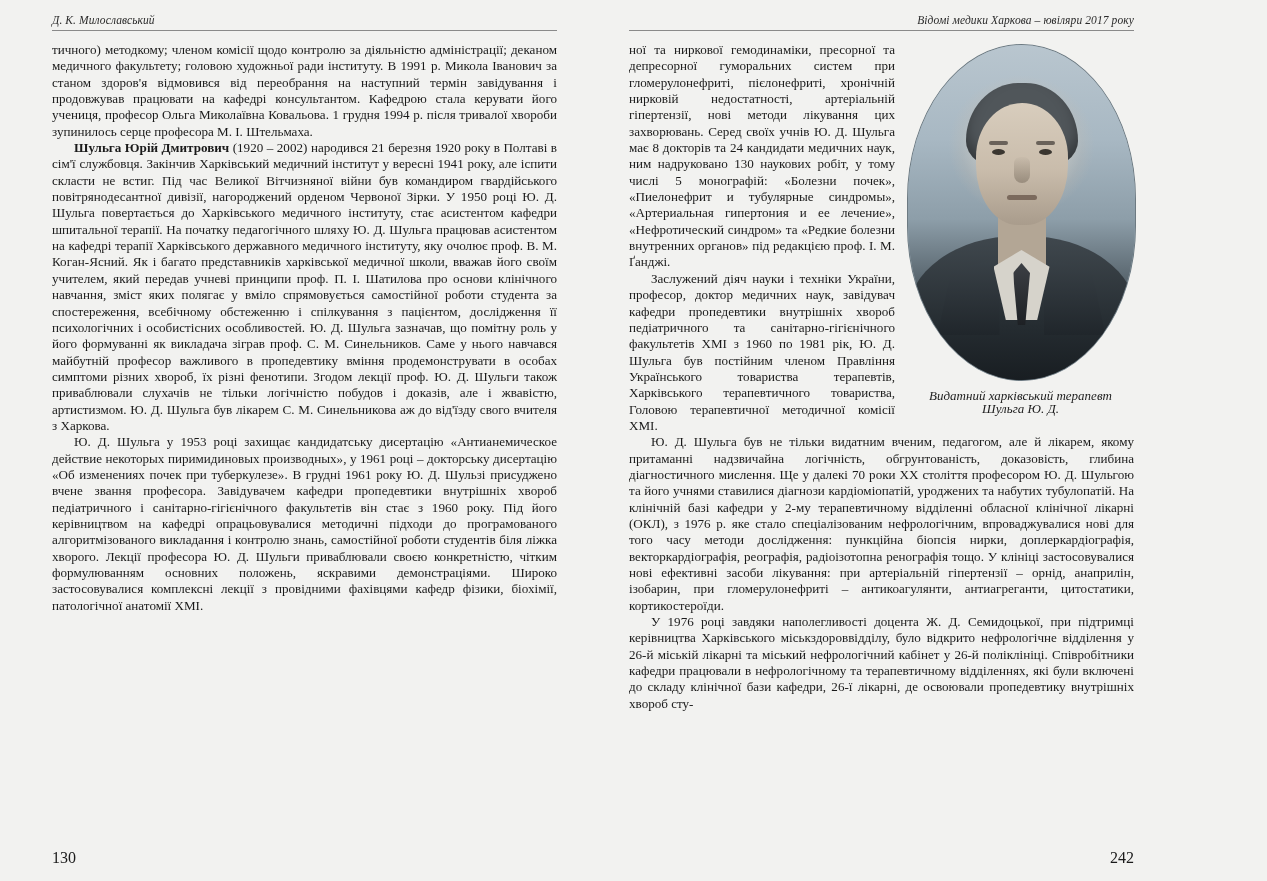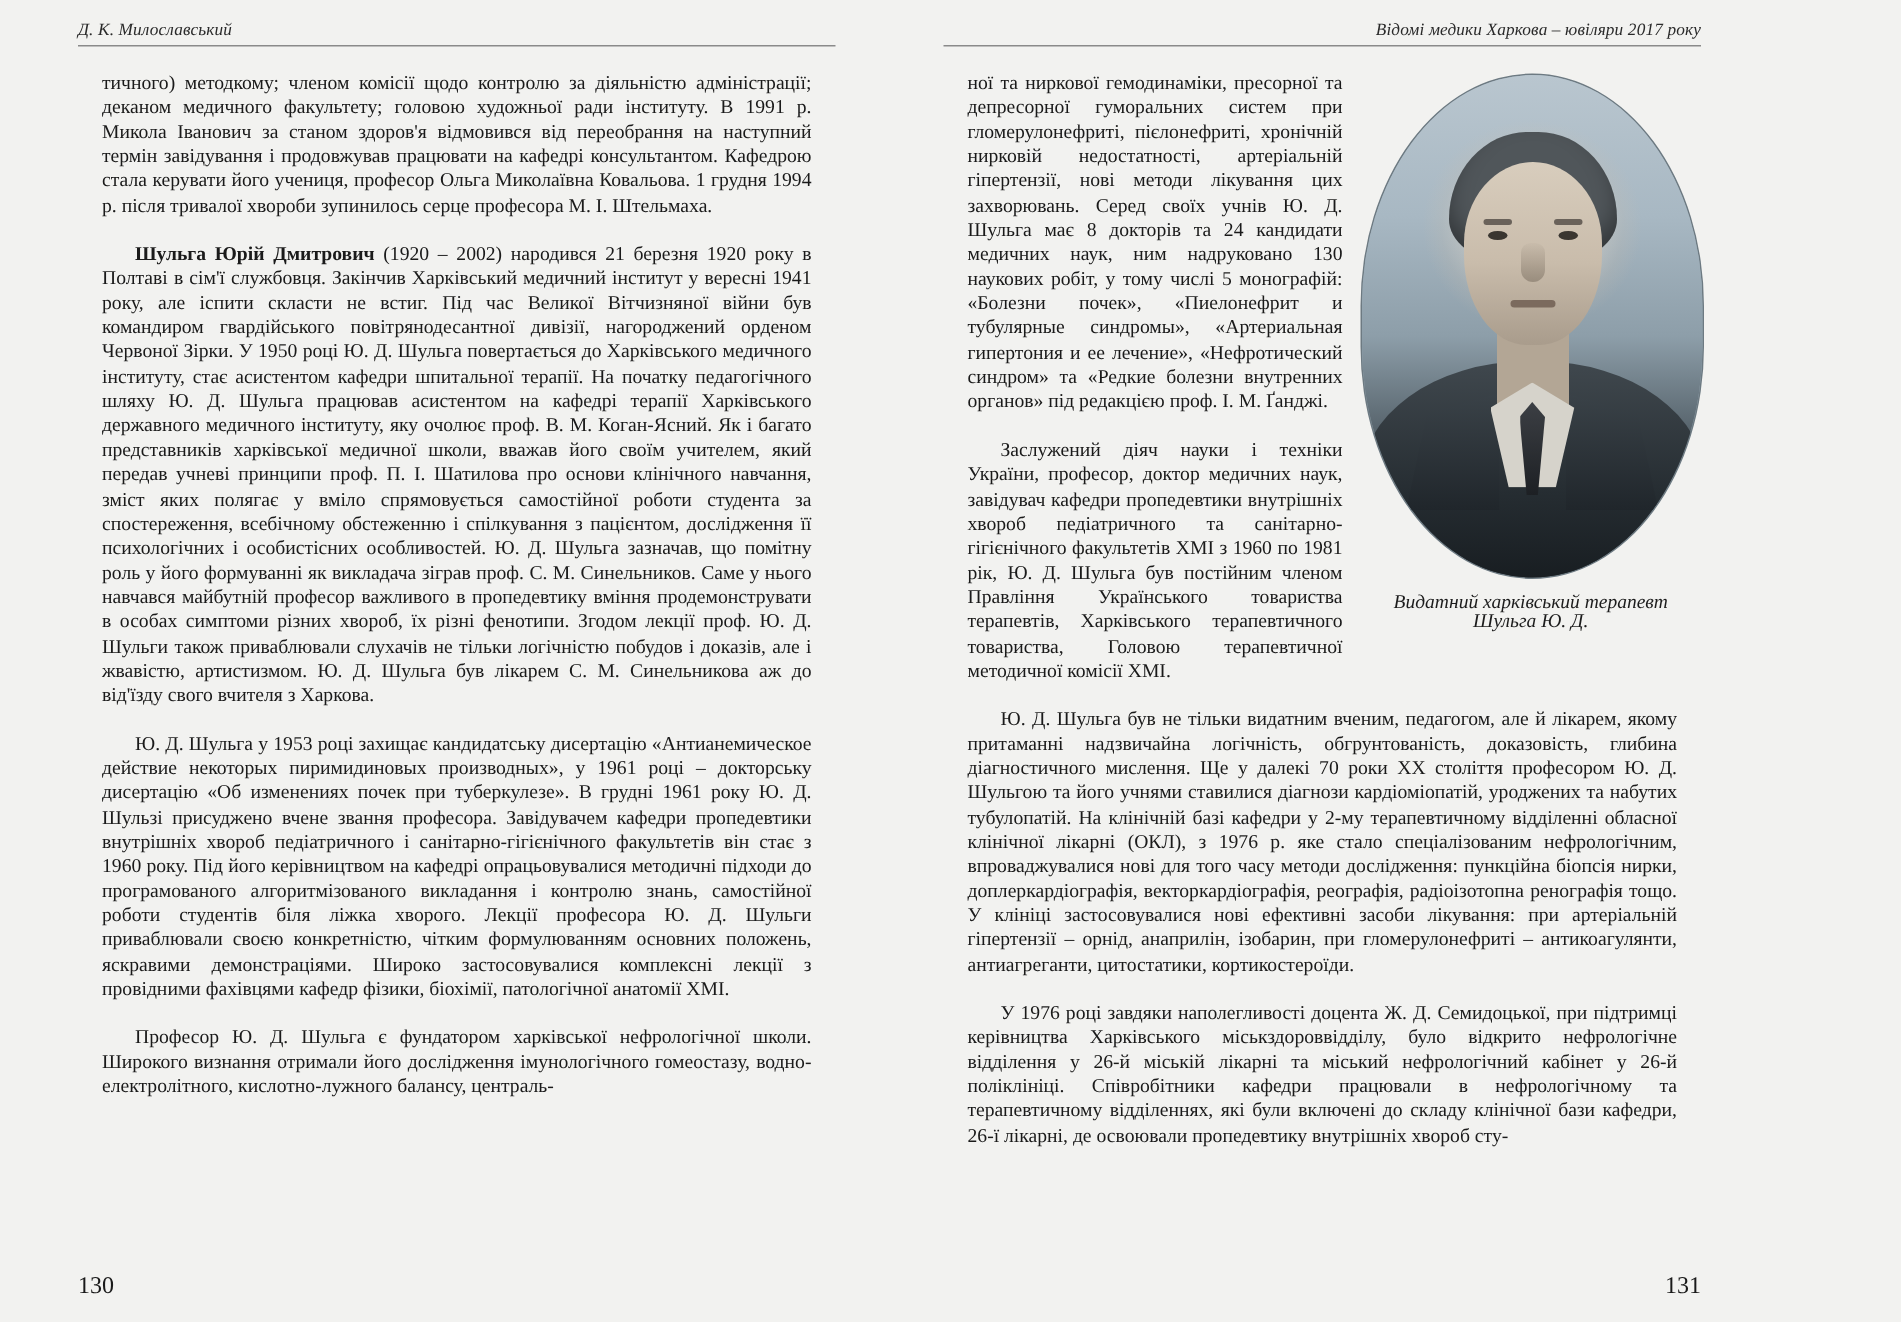--- a/index.html
+++ b/index.html
@@ -47,21 +47,21 @@
   .sheet.right .header { justify-content: flex-end; }
 
   .body-text {
     font-size: 13.1px;
     line-height: 16.35px;
     text-align: justify;
     text-justify: inter-word;
     hyphens: manual;
   }
   .body-text p {
-    margin: 16px;
+    margin: 0;
     text-indent: 22px;
   }
   .body-text p.noindent {
     text-indent: 0;
   }
   .bold { font-weight: bold; }
 
   .figure {
     float: right;
     width: 227px;
@@ -209,21 +209,20 @@
 
     <div class="sheet left">
       <div class="header">
         <span>Д. К. Милославський</span>
       </div>
 
       <div class="body-text">
         <p class="noindent">тичного) методкому; членом комісії щодо контролю за діяльністю адміністрації; деканом медичного факультету; головою художньої ради інституту. В 1991 р. Микола Іванович за станом здоров'я відмовився від переобрання на наступний термін завідування і продовжував працювати на кафедрі консультантом. Кафедрою стала керувати його учениця, професор Ольга Миколаївна Ковальова. 1 грудня 1994 р. після тривалої хвороби зупинилось серце професора М. І. Штельмаха.</p>
         <p><span class="bold">Шульга Юрій Дмитрович</span> <span>(1920 – 2002)</span> <span>народився 21 березня 1920</span> <span>року в Полтаві в сім'ї службовця. Закінчив Харківський медичний інститут у вересні 1941 року, але іспити скласти не встиг. Під час Великої Вітчизняної війни був командиром гвардійського повітрянодесантної дивізії, нагороджений орденом Червоної Зірки. У 1950 році Ю. Д. Шульга повертається до Харківського медичного інституту, стає асистентом кафедри шпитальної терапії. На початку педагогічного шляху Ю. Д. Шульга працював асистентом на кафедрі терапії Харківського державного медичного інституту, яку очолює проф. В. М. Коган-Ясний. Як і багато представників харківської медичної школи, вважав його своїм учителем, який передав учневі принципи проф. П. І. Шатилова про основи клінічного навчання, зміст яких полягає у вміло спрямовується самостійної роботи студента за спостереження, всебічному обстеженню і спілкування з пацієнтом, дослідження її психологічних і особистісних особливостей. Ю. Д. Шульга зазначав, що помітну роль у його формуванні як викладача зіграв проф. С. М. Синельников. Саме у нього навчався майбутній професор важливого в пропедевтику вміння продемонструвати в особах симптоми різних хвороб, їх різні фенотипи. Згодом лекції проф. Ю. Д. Шульги також приваблювали слухачів не тільки логічністю побудов і доказів, але і жвавістю, артистизмом. Ю. Д. Шульга був лікарем С. М. Синельникова аж до від'їзду свого вчителя з Харкова.</span></p>
         <p>Ю. Д. Шульга у 1953 році захищає кандидатську дисертацію «Антианемическое действие некоторых пиримидиновых производных», у 1961 році – докторську дисертацію «Об изменениях почек при туберкулезе». В грудні 1961 року Ю. Д. Шульзі присуджено вчене звання професора. Завідувачем кафедри пропедевтики внутрішніх хвороб педіатричного і санітарно-гігієнічного факультетів він стає з 1960 року. Під його керівництвом на кафедрі опрацьовувалися методичні підходи до програмованого алгоритмізованого викладання і контролю знань, самостійної роботи студентів біля ліжка хворого. Лекції професора Ю. Д. Шульги приваблювали своєю конкретністю, чітким формулюванням основних положень, яскравими демонстраціями. Широко застосовувалися комплексні лекції з провідними фахівцями кафедр фізики, біохімії, патологічної анатомії ХМІ.</p>
-        <p>Професор Ю. Д. Шульга є фундатором харківської нефрологічної школи. Широкого визнання отримали його дослідження імунологічного гомеостазу, водно-електролітного, кислотно-лужного балансу, централь-</p>
       </div>
 
       <div class="folio">130</div>
     </div>
 
     <div class="sheet right">
       <div class="header">
         <span>Відомі медики Харкова – ювіляри 2017 року</span>
       </div>
 
@@ -248,18 +247,18 @@
           </div>
           <div class="caption">Видатний харківський терапевт Шульга Ю. Д.</div>
         </div>
 
         <p class="noindent">ної та ниркової гемодинаміки, пресорної та депресорної гуморальних систем при гломерулонефриті, пієлонефриті, хронічній нирковій недостатності, артеріальній гіпертензії, нові методи лікування цих захворювань. Серед своїх учнів Ю. Д. Шульга має 8 докторів та 24 кандидати медичних наук, ним надруковано 130 наукових робіт, у тому числі 5 монографій: «Болезни почек», «Пиелонефрит и тубулярные синдромы», «Артериальная гипертония и ее лечение», «Нефротический синдром» та «Редкие болезни внутренних органов» під редакцією проф. І. М. Ґанджі.</p>
         <p>Заслужений діяч науки і техніки України, професор, доктор медичних наук, завідувач кафедри пропедевтики внутрішніх хвороб педіатричного та санітарно-гігієнічного факультетів ХМІ з 1960 по 1981 рік, Ю. Д. Шульга був постійним членом Правління Українського товариства терапевтів, Харківського терапевтичного товариства, Головою терапевтичної методичної комісії ХМІ.</p>
         <p>Ю. Д. Шульга був не тільки видатним вченим, педагогом, але й лікарем, якому притаманні надзвичайна логічність, обгрунтованість, доказовість, глибина діагностичного мислення. Ще у далекі 70 роки ХХ століття професором Ю. Д. Шульгою та його учнями ставилися діагнози кардіоміопатій, уроджених та набутих тубулопатій. На клінічній базі кафедри у 2-му терапевтичному відділенні обласної клінічної лікарні (ОКЛ), з 1976 р. яке стало спеціалізованим нефрологічним, впроваджувалися нові для того часу методи дослідження: пункційна біопсія нирки, доплеркардіографія, векторкардіографія, реографія, радіоізотопна ренографія тощо. У клініці застосовувалися нові ефективні засоби лікування: при артеріальній гіпертензії – орнід, анаприлін, ізобарин, при гломерулонефриті – антикоагулянти, антиагреганти, цитостатики, кортикостероїди.</p>
         <p>У 1976 році завдяки наполегливості доцента Ж. Д. Семидоцької, при підтримці керівництва Харківського міськздороввідділу, було відкрито нефрологічне відділення у 26-й міській лікарні та міський нефрологічний кабінет у 26-й поліклініці. Співробітники кафедри працювали в нефрологічному та терапевтичному відділеннях, які були включені до складу клінічної бази кафедри, 26-ї лікарні, де освоювали пропедевтику внутрішніх хвороб сту-</p>
       </div>
 
-      <div class="folio">131</div>
+      <div class="folio">242</div>
     </div>
 
   </div>
   <div class="gutter"></div>
 </div>
 
 </body></html>

